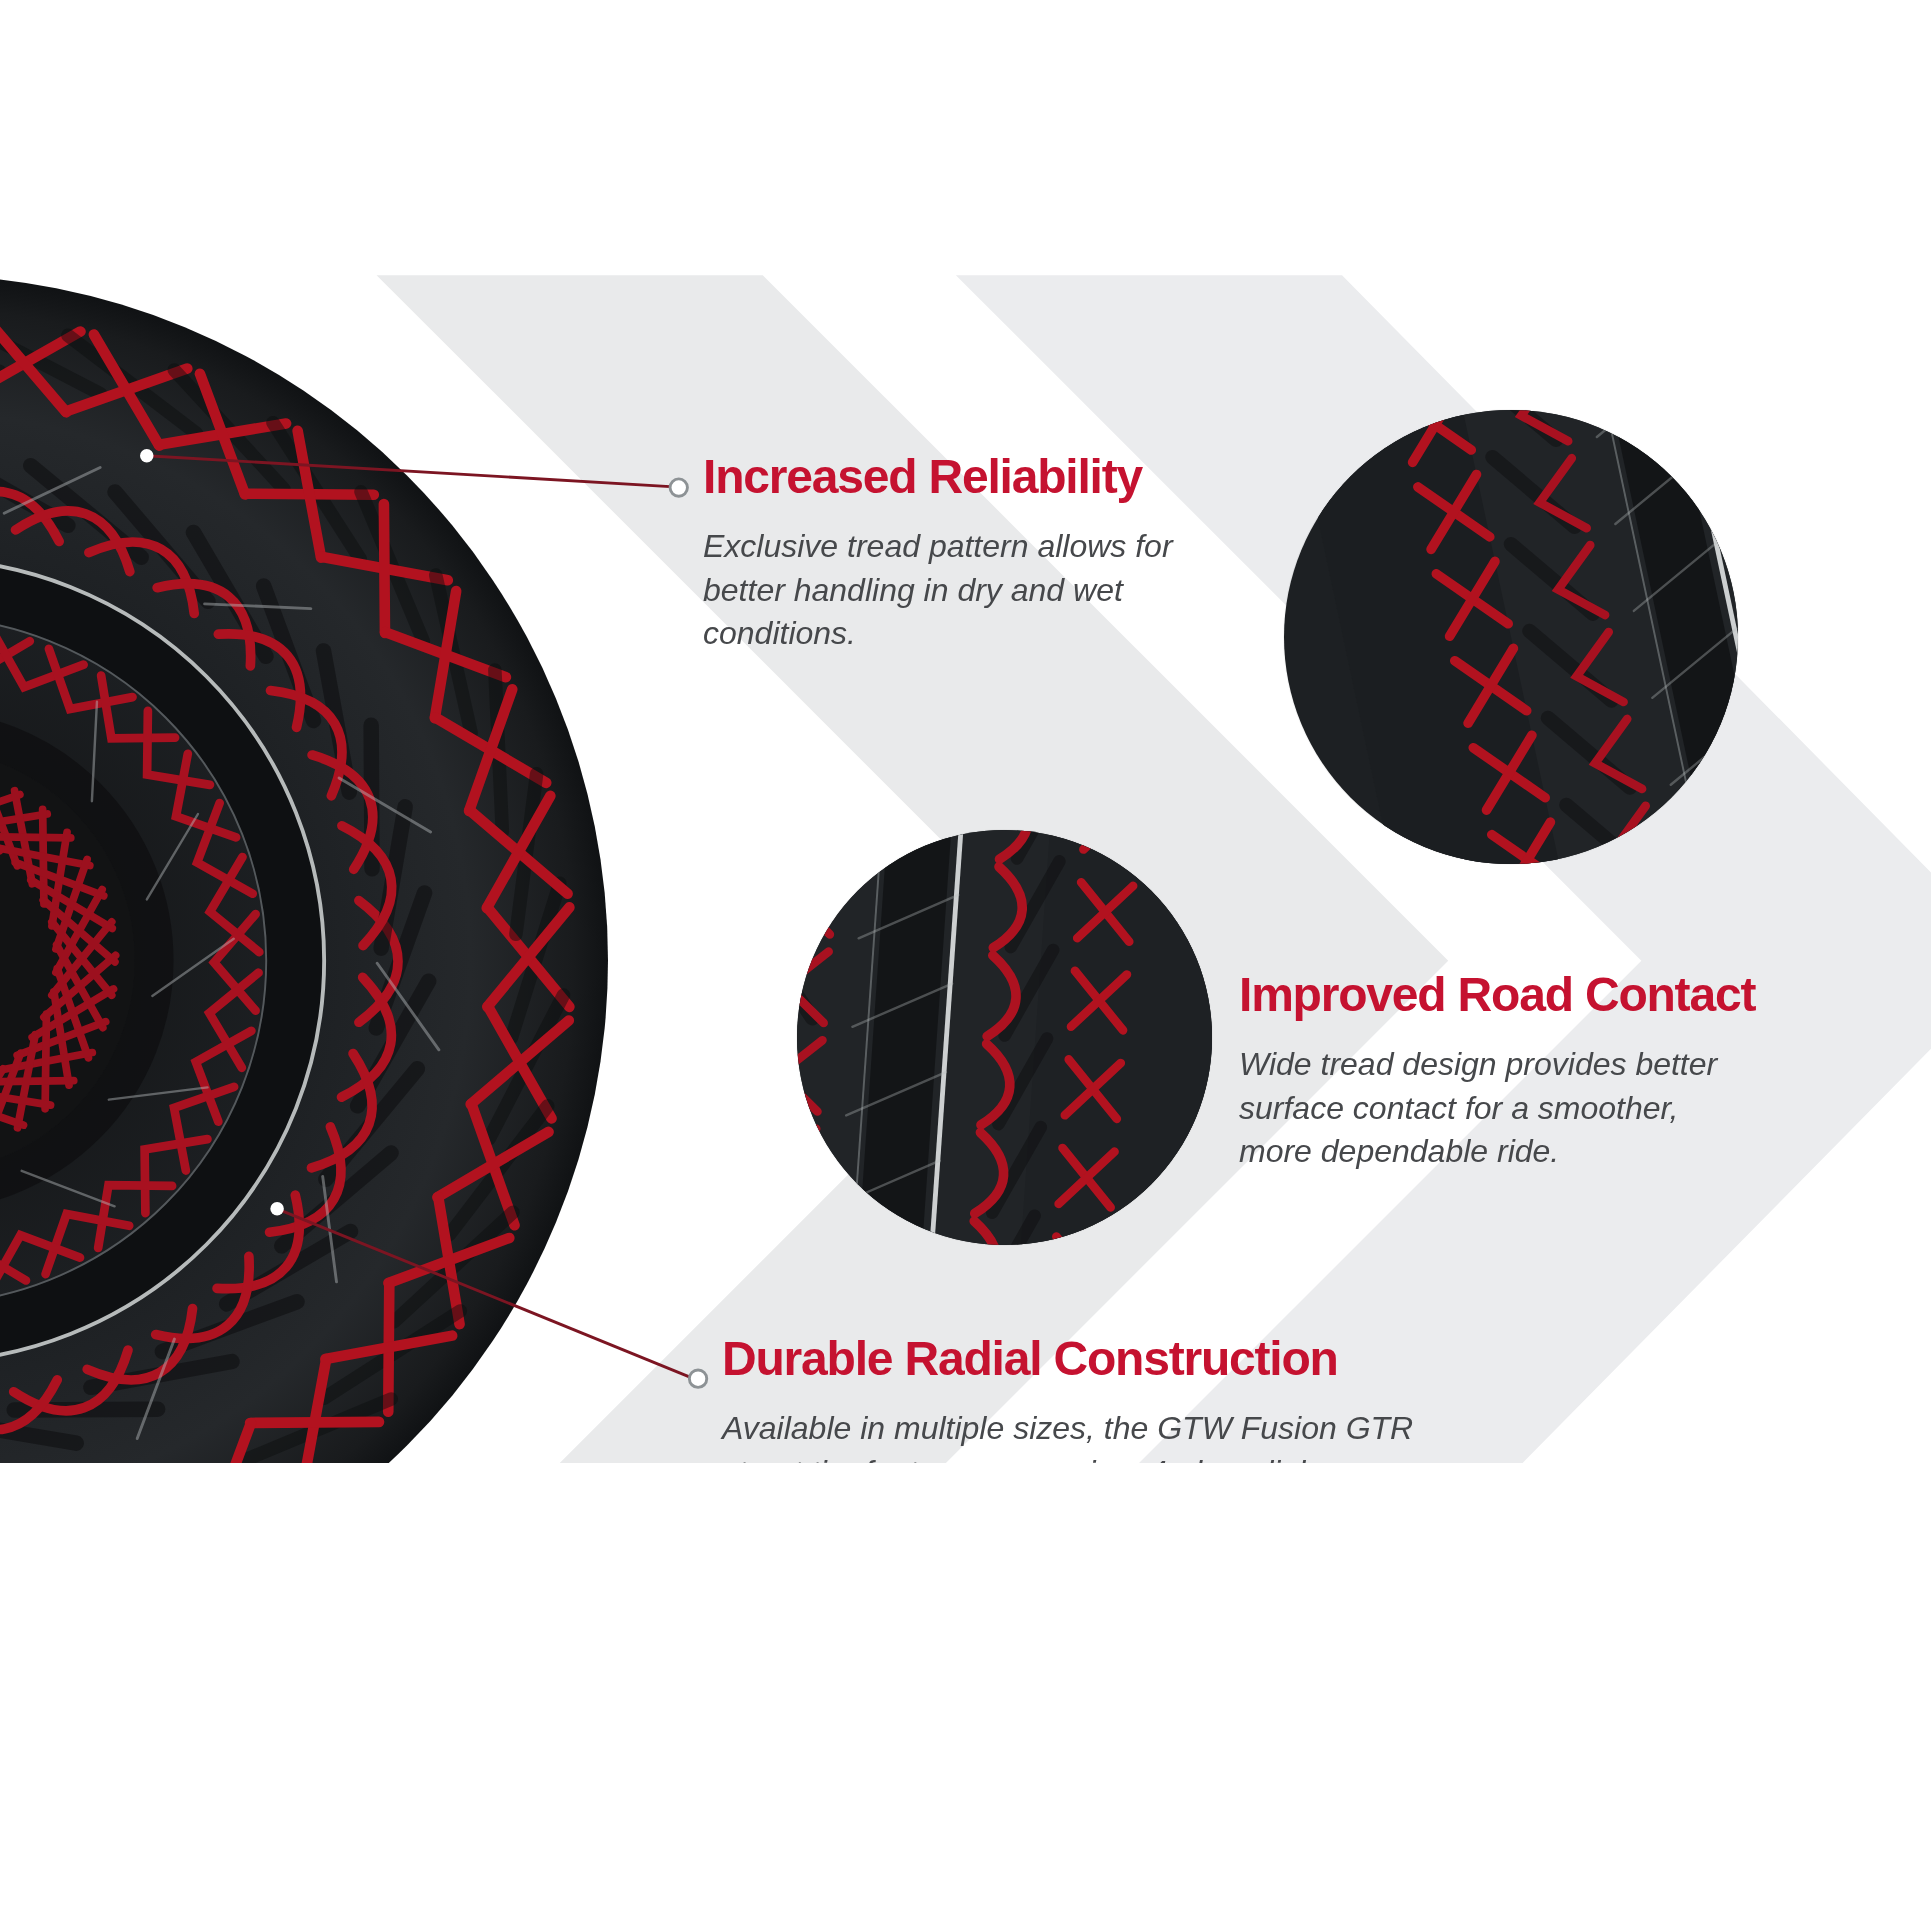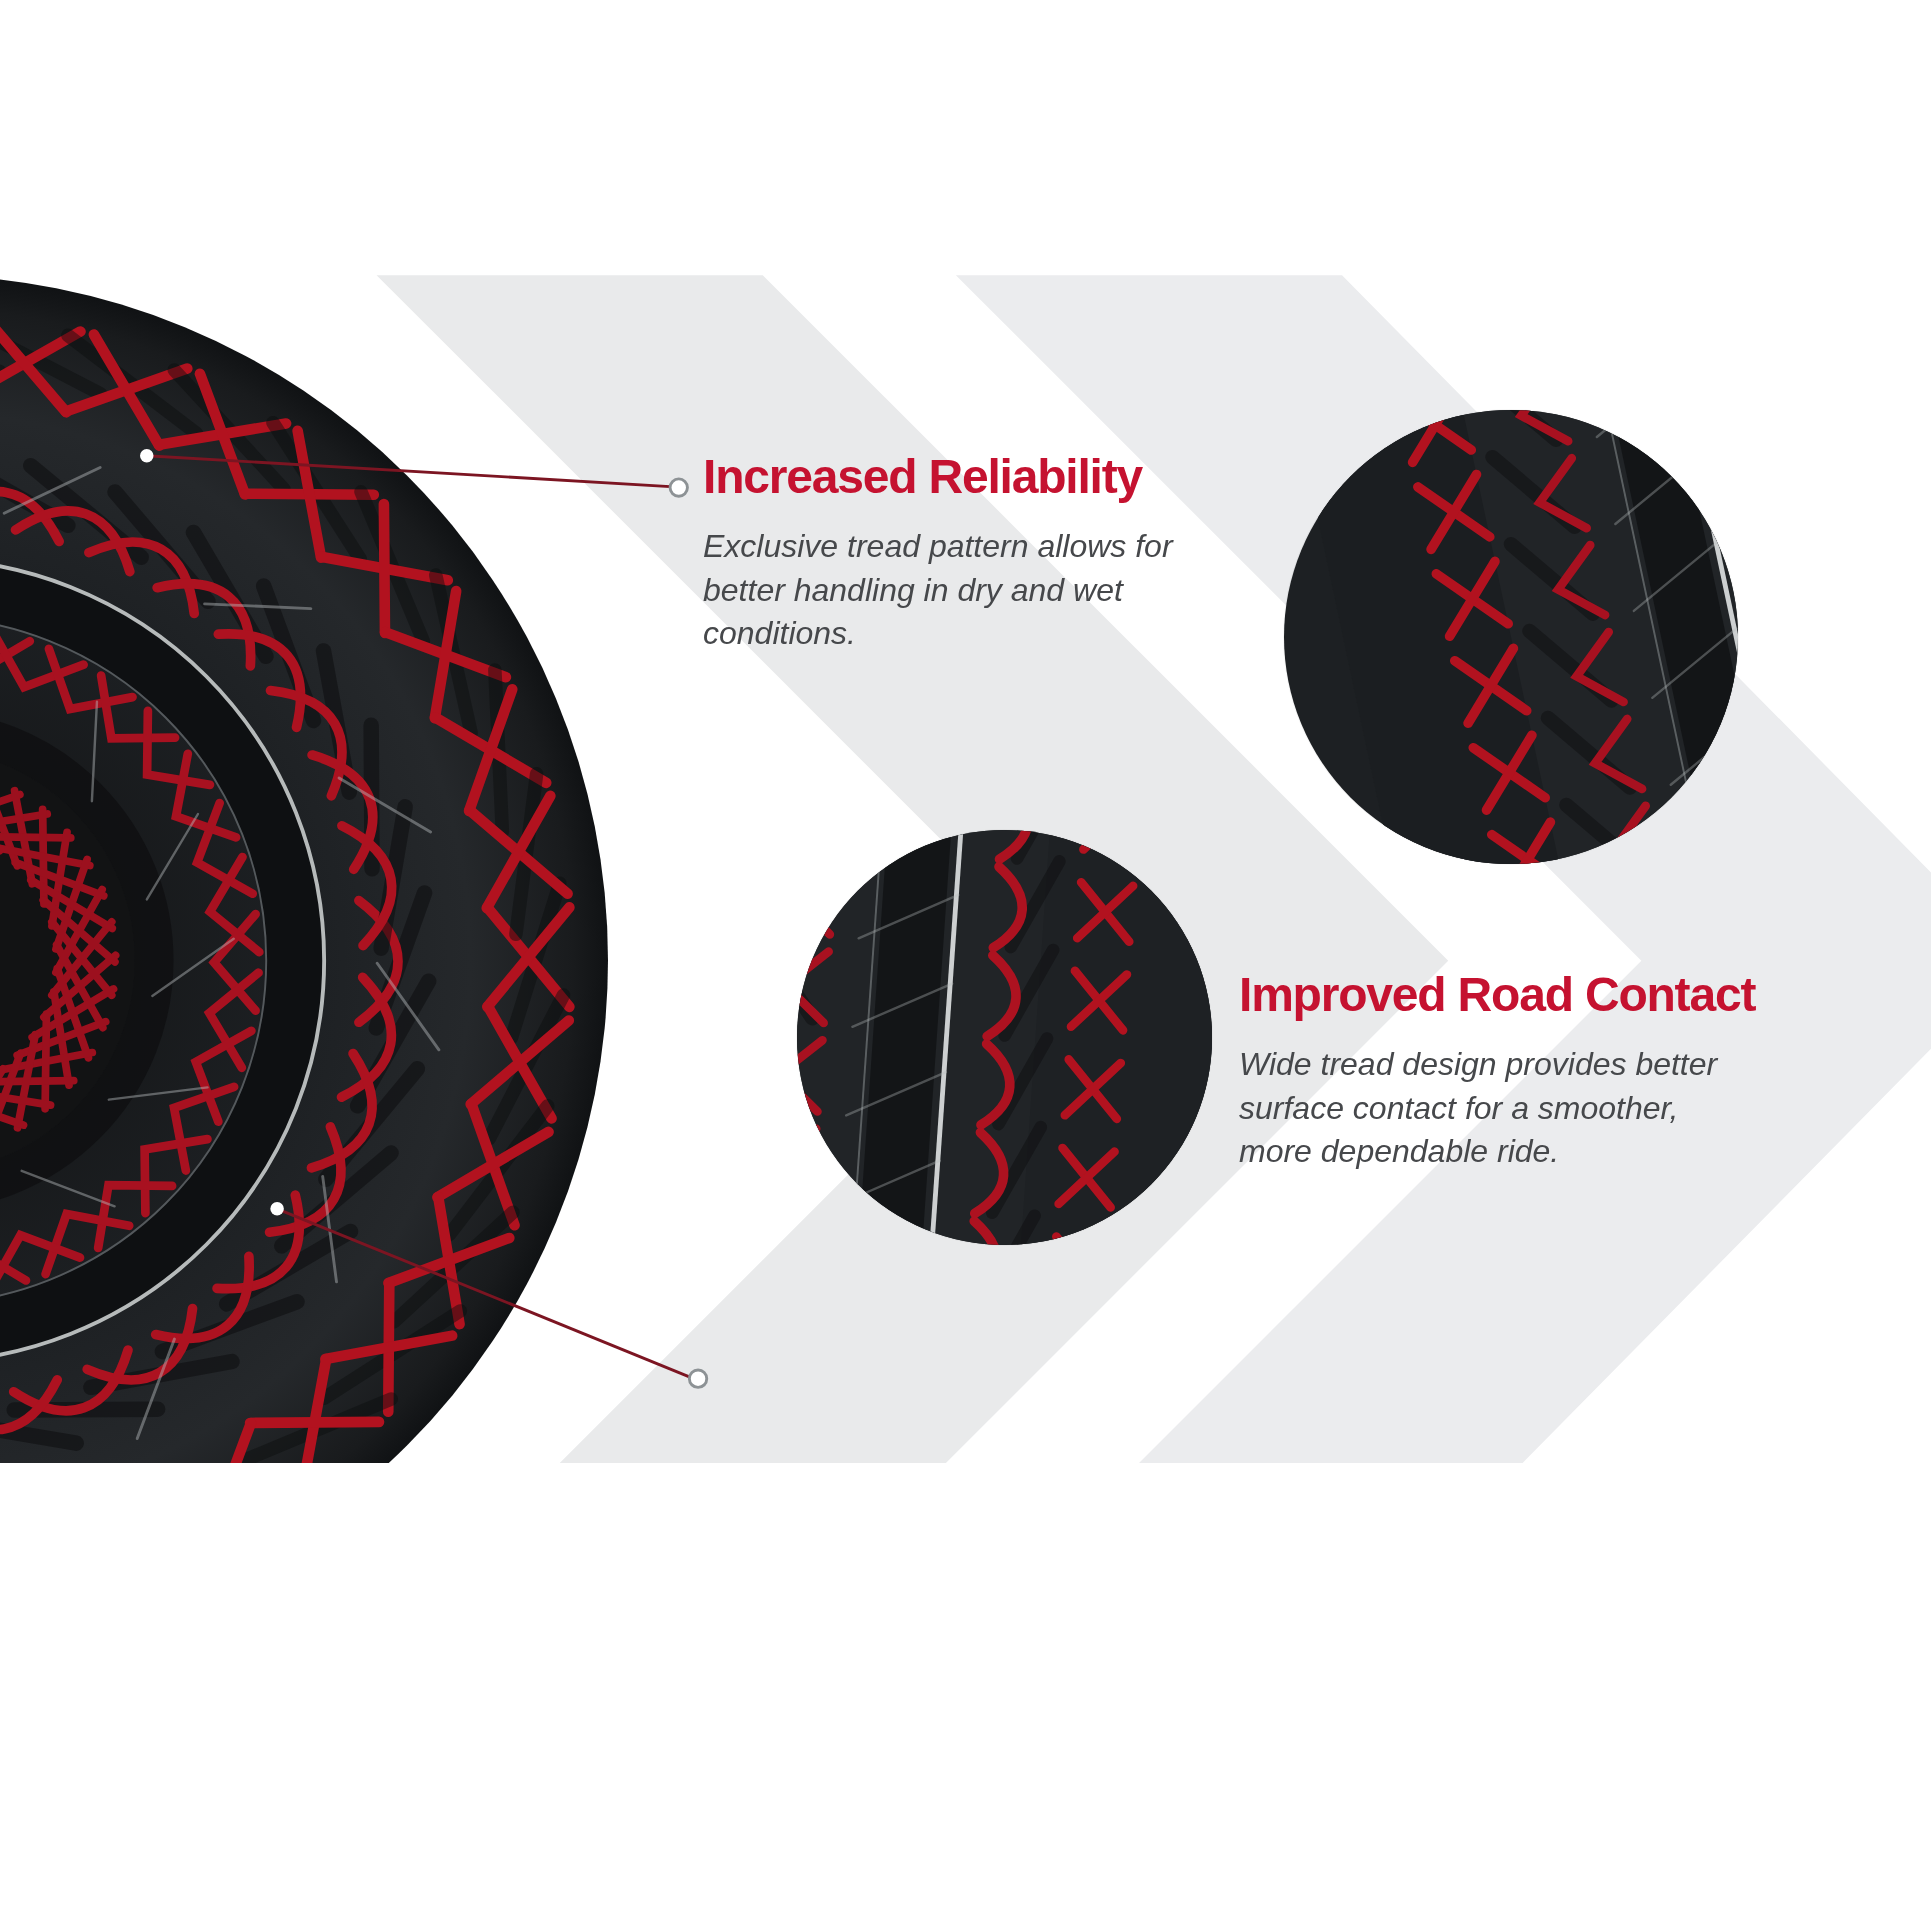--- a/index.html
+++ b/index.html
@@ -224,15 +224,19 @@
   <div class="callout callout-1">
     <h2>Increased Reliability</h2>
     <p>Exclusive tread pattern allows for better handling in dry and wet conditions.</p>
   </div>
 
   <div class="callout callout-2">
     <h2>Improved Road Contact</h2>
     <p>Wide tread design provides better surface contact for a smoother, more dependable ride.</p>
   </div>
 
+  <div class="callout callout-3">
+    <h2>Durable Radial Construction</h2>
+    <p>Available in multiple sizes, the GTW Fusion GTR street tire features a premium 4-ply radial construction for more even wear and a longer overall life.</p>
+  </div>
 
 </div>
 
 
 </body></html>

